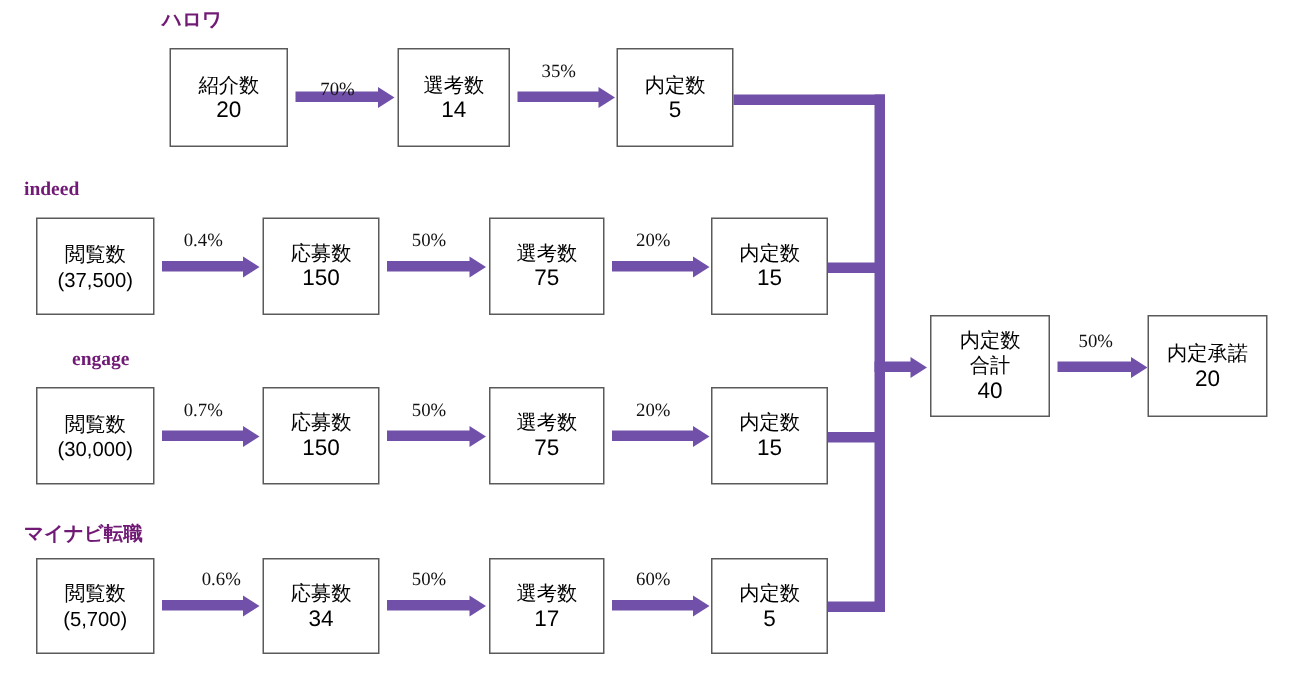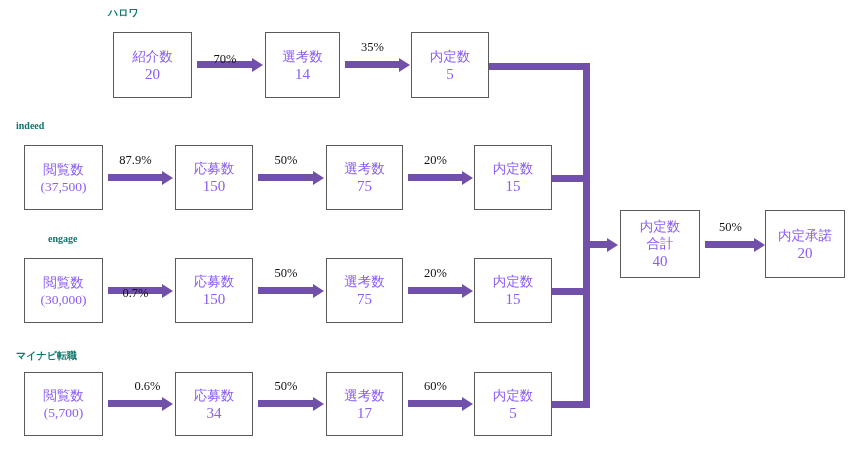--- a/index.html
+++ b/index.html
@@ -18,44 +18,44 @@
     height: 451px;
     background: #ffffff;
     overflow: hidden;
   }
 
   
   .channel-label {
     position: absolute;
     font-family: "Liberation Serif", "DejaVu Serif", serif;
     font-weight: bold;
-    font-size: 10px;
+    font-size: 13px;
     line-height: 14px;
-    color: #0f766e;
+    color: #701a75;
     white-space: nowrap;
   }
 
   
   .node {
     position: absolute;
     box-sizing: border-box;
     border: 1.4px solid #5a5a5a;
     background: #ffffff;
     display: flex;
     flex-direction: column;
     align-items: center;
     justify-content: center;
     text-align: center;
     z-index: 4;
   }
   .node .ln {
     display: block;
     white-space: nowrap;
-    font-family: Liberation Serif, serif;
-    color: #8b5cf6;
+    font-family: Liberation Sans, sans-serif;
+    color: #000000;
   }
   .node .ln-title {
     font-size: 13.5px;
     line-height: 17px;
     font-weight: normal;
   }
   .node .ln-sub {
     font-size: 13.5px;
     line-height: 17px;
   }
@@ -141,21 +141,21 @@
   </div>
 
   <div class="channel-label" style="left:16px; top:119px;">indeed</div>
 
   <div class="node" style="left:24px; top:145px; width:79px; height:65px;">
     <span class="ln ln-title">閲覧数</span>
     <span class="ln ln-val-sm">(37,500)</span>
   </div>
 
   <div class="arrow" style="left:108px; top:174px; width:55px;"></div>
-  <div class="pct" style="left:106px; top:154px; width:59px;">87.9%</div>
+  <div class="pct" style="left:106px; top:154px; width:59px;">0.4%</div>
 
   <div class="node" style="left:175px; top:145px; width:78px; height:65px;">
     <span class="ln ln-title">応募数</span>
     <span class="ln ln-val">150</span>
   </div>
 
   <div class="arrow" style="left:258px; top:174px; width:56px;"></div>
   <div class="pct" style="left:258px; top:154px; width:56px;">50%</div>
 
   <div class="node" style="left:326px; top:145px; width:77px; height:65px;">
@@ -172,21 +172,21 @@
   </div>
 
   <div class="channel-label" style="left:16px; top:232px;margin-left:32px;">engage</div>
 
   <div class="node" style="left:24px; top:258px; width:79px; height:65px;">
     <span class="ln ln-title">閲覧数</span>
     <span class="ln ln-val-sm">(30,000)</span>
   </div>
 
   <div class="arrow" style="left:108px; top:287px; width:55px;"></div>
-  <div class="pct" style="left:106px; top:267px; width:59px;margin-top:20px;">0.7%</div>
+  <div class="pct" style="left:106px; top:267px; width:59px;">0.7%</div>
 
   <div class="node" style="left:175px; top:258px; width:78px; height:65px;">
     <span class="ln ln-title">応募数</span>
     <span class="ln ln-val">150</span>
   </div>
 
   <div class="arrow" style="left:258px; top:287px; width:56px;"></div>
   <div class="pct" style="left:258px; top:267px; width:56px;">50%</div>
 
   <div class="node" style="left:326px; top:258px; width:77px; height:65px;">

